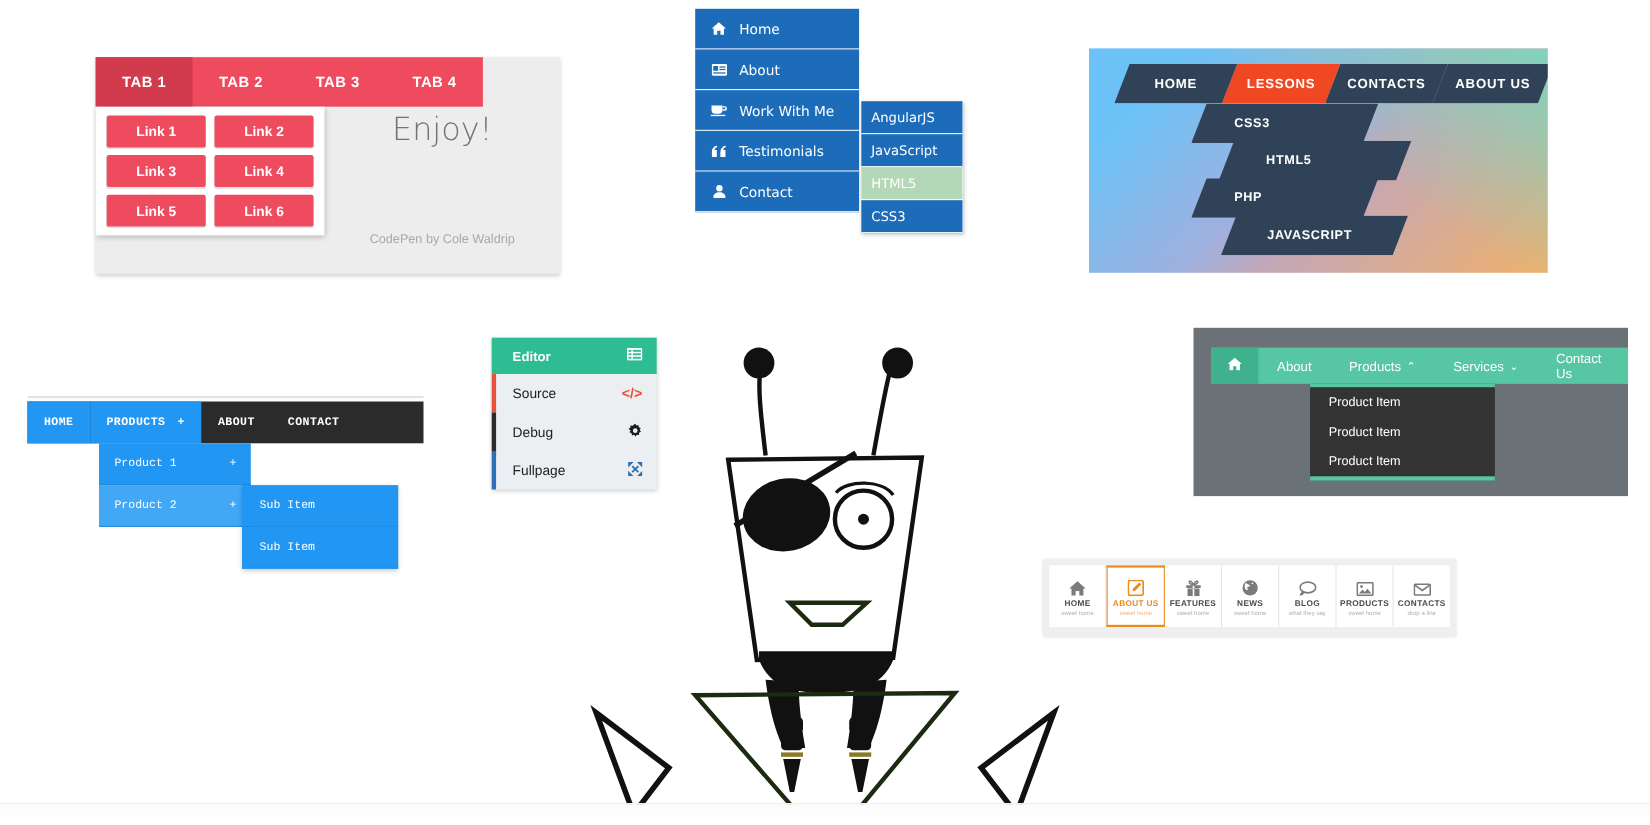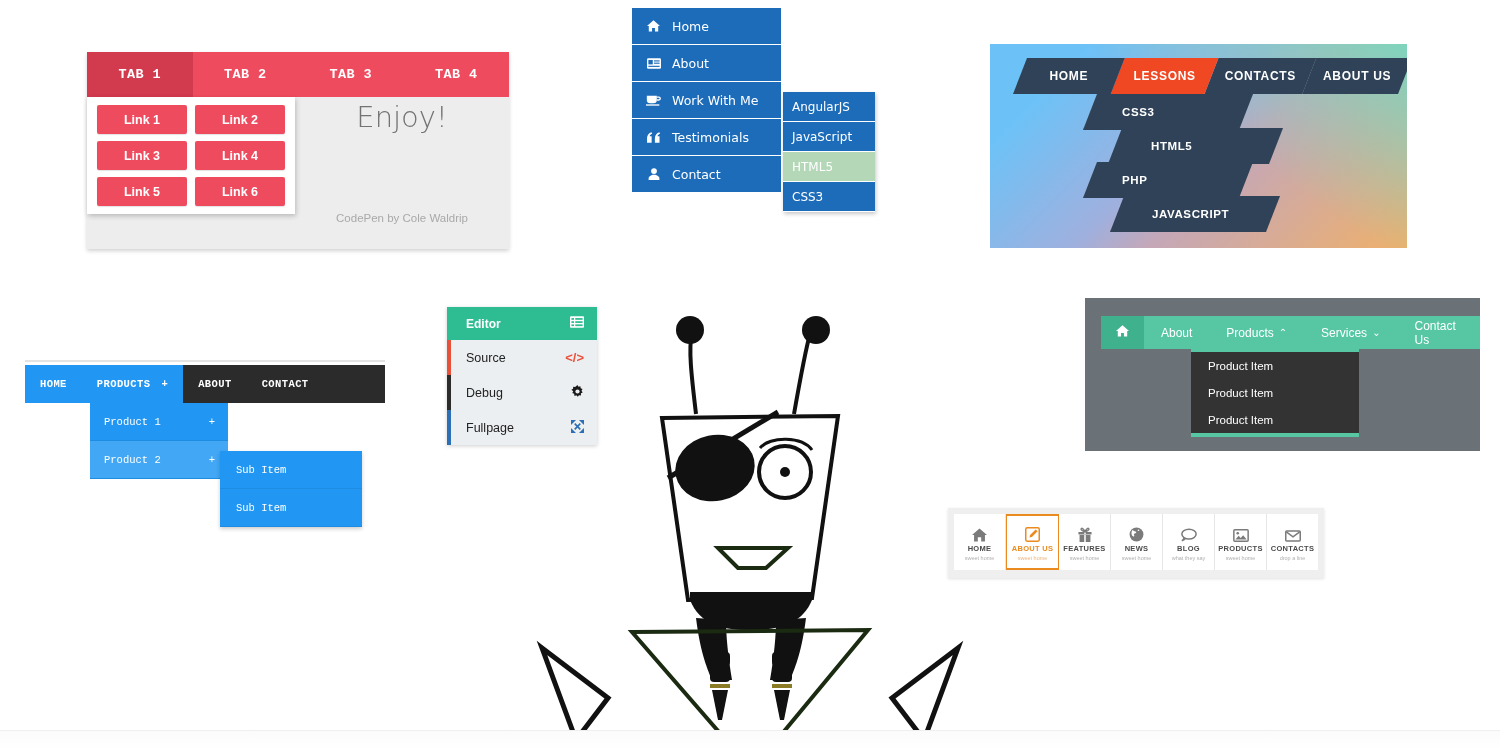--- a/index.html
+++ b/index.html
@@ -14,22 +14,22 @@
   .stage { position:absolute; inset:0; }
 
   
   #redTabs { position:absolute; left:87px; top:52px; width:422px; height:197px; }
   #redTabs .panel-bg {
     position:absolute; left:0; top:0; width:422px; height:197px;
     background:#ededed;
     box-shadow:0 2px 4px rgba(0,0,0,.18);
   }
   #redTabs .tabbar {
-    position:absolute; left:0; top:0; width:422px; height:45px;
-    background:#ef4b5e; display:flex;font-family:Liberation Mono, monospace;
+    position:absolute; left:0; top:0; width:352px; height:45px;
+    background:#ef4b5e; display:flex;
   }
   #redTabs .tab {
     flex:1; display:flex; align-items:center; justify-content:center;
     color:#fff; font-size:13.5px; font-weight:bold; letter-spacing:.4px;
     cursor:pointer;
   }
   #redTabs .tab.active { background:#d23a4e; }
   #redTabs .drop {
     position:absolute; left:0; top:45px; width:208px; height:117px;
     background:#fff; box-shadow:1px 2px 5px rgba(0,0,0,.22);
@@ -127,21 +127,21 @@
   #monoNav .drop1 { position:absolute; left:55px; top:53px; width:138px;margin-left:10px; }
   #monoNav .d1 {
     height:38px; background:#2196f3; color:#fff;
     font-family:"Liberation Mono", monospace;
     font-size:10.5px; display:flex; align-items:center;
     justify-content:space-between; padding:0 13px 0 14px;
     border-bottom:1px solid #1e8ce0; cursor:pointer;
   }
   #monoNav .d1.on { background:#42a7f5; }
   #monoNav .drop2 { position:absolute; left:195px; top:91px; width:142px;
-    box-shadow:0 2px 4px rgba(0,0,0,.2);margin-top:10px; }
+    box-shadow:0 2px 4px rgba(0,0,0,.2); }
   #monoNav .d2 {
     height:38px; background:#2196f3; color:#fff;
     font-family:"Liberation Mono", monospace;
     font-size:10.5px; display:flex; align-items:center;
     padding-left:16px; border-bottom:1px solid #1e8ce0; cursor:pointer;
   }
 
   
   #editor {
     position:absolute; left:447px; top:307px; width:150px; height:138px;

